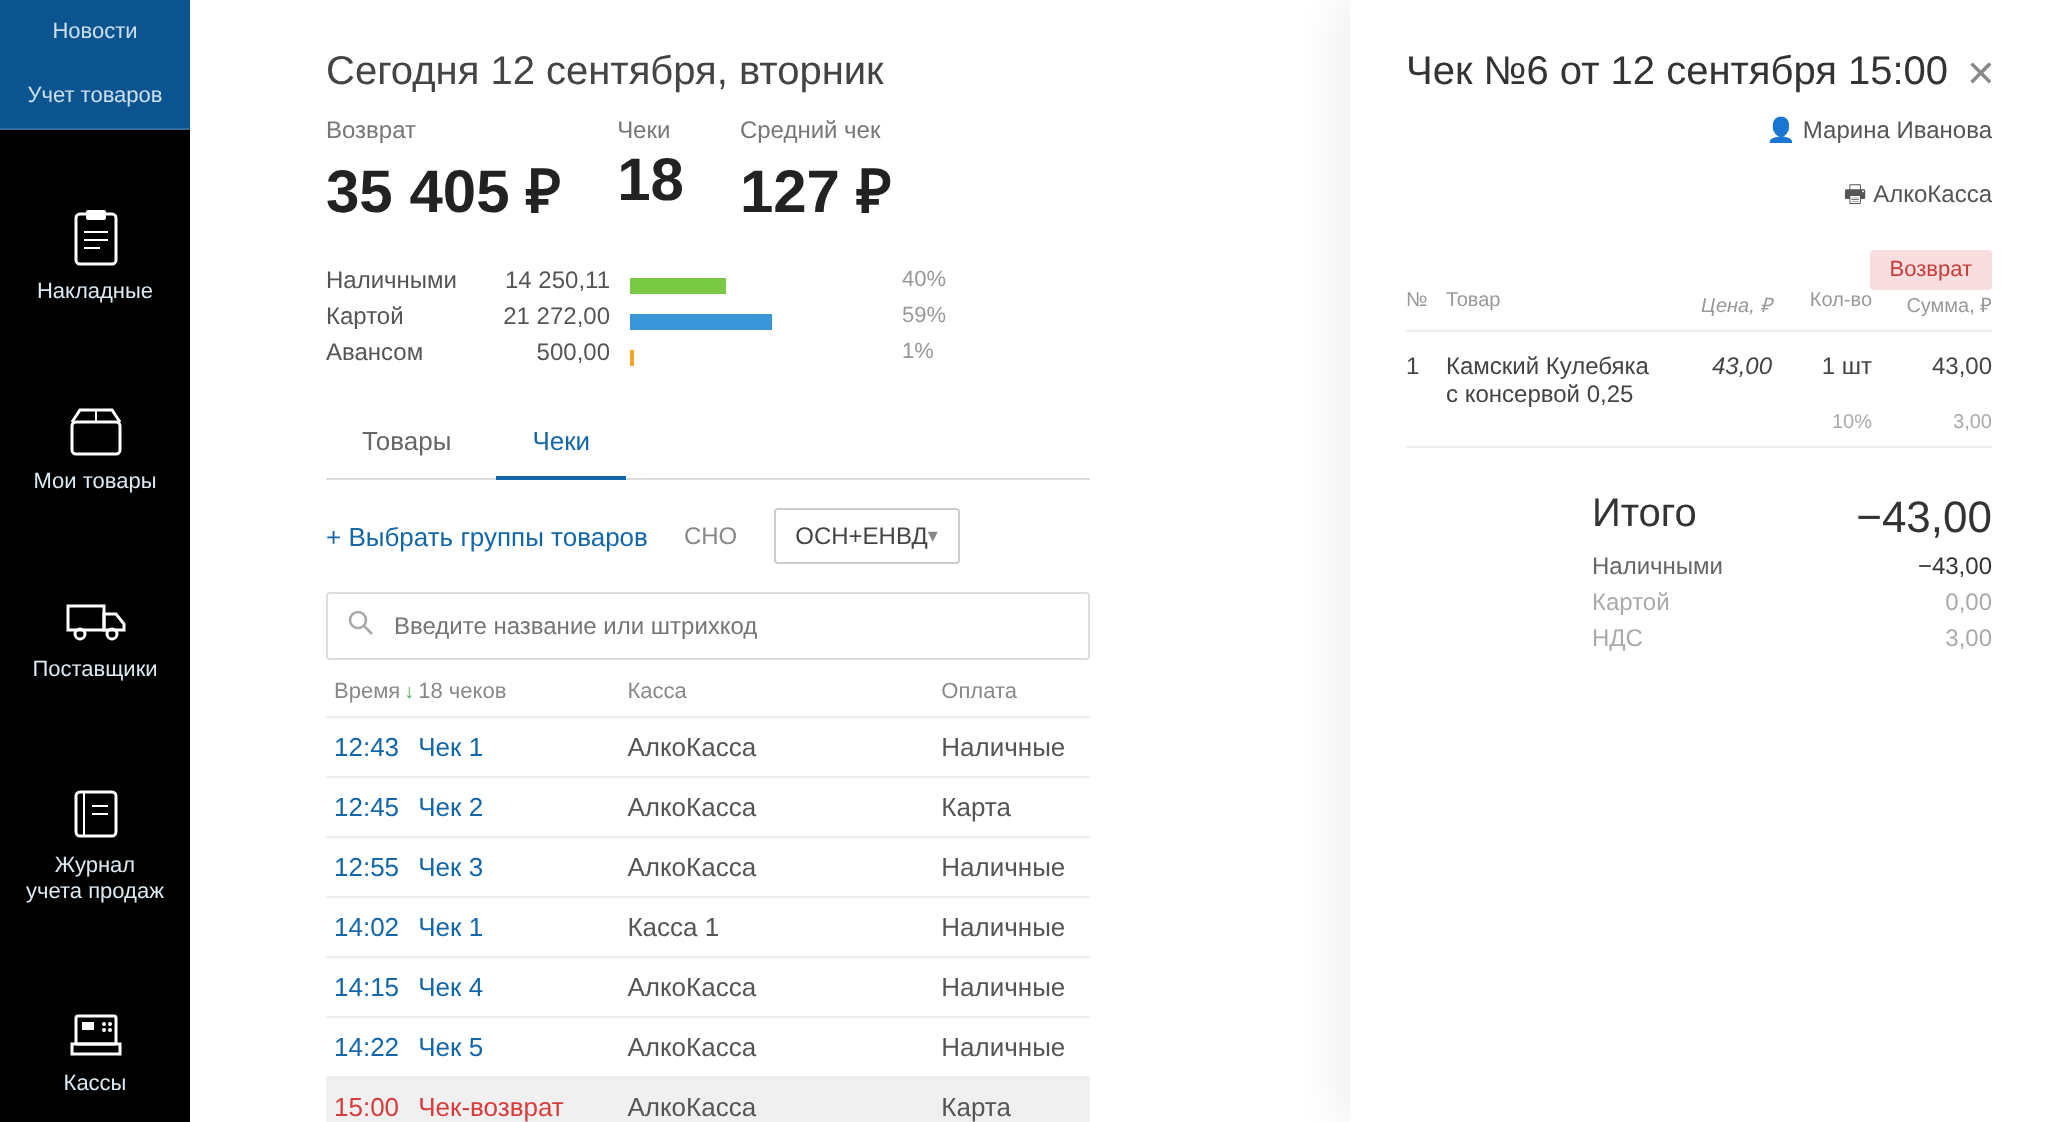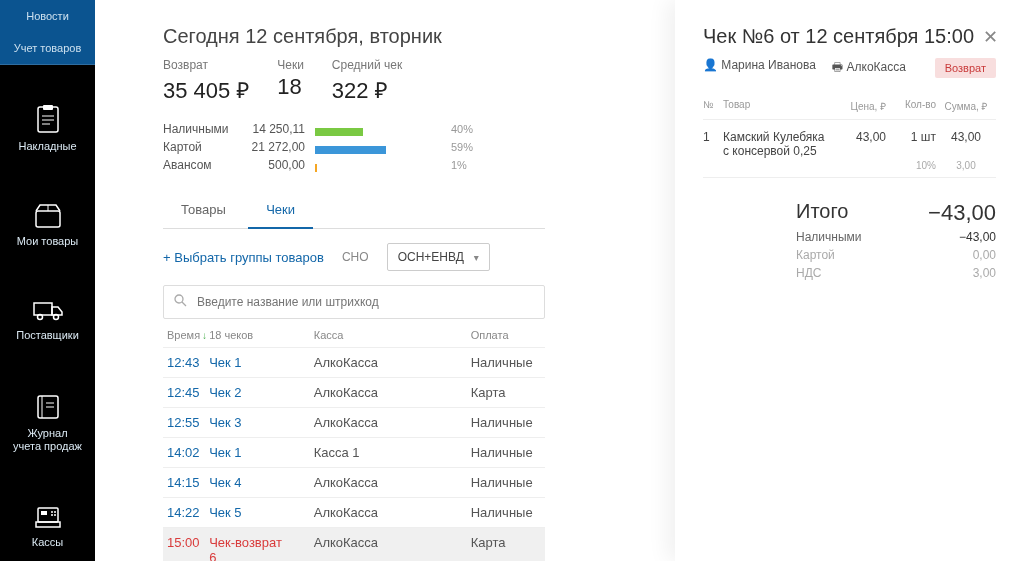--- a/index.html
+++ b/index.html
@@ -10,38 +10,38 @@
 .sidebar-link { padding: 10px 5px; text-align: center; color: #cce0ef; cursor: pointer; }
 .sidebar-item { display: flex; flex-direction: column; align-items: center; padding: 12px 5px; color: #dbe9f3; cursor: pointer; text-align: center; line-height: 1.2; }
 .sidebar-item .icon { margin-bottom: 6px; }
 
 .main { position: absolute; left: 95px; top: 0; right: 0; bottom: 0; background: #fff; }
 
 .dashboard { padding: 25px 30px 0 68px; width: 480px; }
 .date-title { font-size: 20px; font-weight: 300; color: #444; margin-bottom: 10px; }
 .metrics { display: flex; gap: 28px; margin-bottom: 18px; }
 .metric-label { font-size: 12px; color: #777; margin-bottom: 2px; }
-.metric-value { font-size: 22px; font-weight: 400; color: #222; white-space: nowrap; }
+.metric-value { font-size: 30px; font-weight: 700; color: #222; white-space: nowrap; }
 
 .payment-breakdown { font-size: 12px; color: #555; }
 .payment-row { display: flex; align-items: center; margin-bottom: 4px; gap: 10px; }
 .payment-label { width: 72px; }
 .payment-amount { width: 60px; text-align: right; }
 .payment-bar { height: 8px; width: 120px; position: relative; }
 .payment-bar-fill { height: 100%; }
 .payment-pct { color: #999; font-size: 11px; margin-left: 6px; }
 
 .tabs { margin-top: 20px; border-bottom: 1px solid #ddd; }
 .tab { display: inline-block; padding: 10px 18px; font-size: 13px; color: #666; cursor: pointer; }
 .tab.active { color: #1367a9; border-bottom: 2px solid #1367a9; margin-bottom: -1px; }
 
 .controls { display: flex; align-items: center; gap: 18px; padding: 14px 0; }
 .link-btn { color: #1367a9; font-size: 13px; cursor: pointer; }
 .ctrl-label { font-size: 12px; color: #888; }
-.select-box { border: 1px solid #ccc; padding: 6px 10px; font-size: 12px; color: #444; display: inline-flex; align-items: center; gap: 10px; cursor: pointer; border-radius: 2px; }
+.select-box { border: 1px solid #ccc; padding: 6px 10px; font-size: 12px; color: #444; display: inline-flex; align-items: center; cursor: pointer; border-radius: 2px; }
 
 .search-row { border: 1px solid #ddd; padding: 8px 10px; display: flex; align-items: center; gap: 10px; color: #aaa; font-size: 12px; border-radius: 2px; }
 .search-row input { border: none; outline: none; font-size: 12px; flex: 1; color: #444; }
 
 .table-header { display: flex; font-size: 11px; color: #888; padding: 10px 0 6px 0; }
 .col-time { width: 55px; padding-left: 4px; }
 .col-check { width: 100px; }
 .col-kassa { width: 190px; margin-left: 22px; }
 .col-pay { width: 90px; }
 .sort-icon { color: #4caf50; font-size: 10px; margin-left: 2px; }
@@ -52,29 +52,29 @@
 .row .col-check { color: #1367a9; }
 .row .col-kassa { color: #555; }
 .row .col-pay { color: #555; }
 .row.selected { background: #f0f0f0; }
 .row.selected .col-time { color: #d93b3b; }
 .row.selected .col-check { color: #d93b3b; }
 
 .detail-panel { position: absolute; left: 580px; top: 0; right: 0; bottom: 0; background: #fff; padding: 25px 28px; box-shadow: -8px 0 20px rgba(0,0,0,0.06); }
 .detail-title { font-size: 20px; font-weight: 300; color: #333; margin-bottom: 10px; }
 .close-x { position: absolute; top: 26px; right: 26px; color: #888; cursor: pointer; font-size: 18px; }
-.detail-meta { display: flex; gap: 16px; align-items: flex-start; font-size: 12px; color: #555; margin-bottom: 20px; }
+.detail-meta { display: flex; gap: 16px; align-items: flex-end; font-size: 12px; color: #555; margin-bottom: 0; flex-direction: column; }
 .badge-return { background: #f8dede; color: #c93b3b; padding: 4px 10px; font-size: 11px; border-radius: 2px; margin-left: auto; }
 
 .item-header { display: flex; font-size: 10px; color: #999; border-bottom: 1px solid #eee; padding-bottom: 6px; }
 .ic-num { width: 20px; }
 .ic-name { flex: 1; }
-.ic-price { width: 55px; text-align: right; }
+.ic-price { width: 55px; text-align: right; font-style: italic; }
 .ic-qty { width: 50px; text-align: right; }
-.ic-sum { width: 60px; text-align: center; }
+.ic-sum { width: 60px; text-align: right; }
 
 .item-row { display: flex; font-size: 12px; color: #444; padding: 10px 0 2px 0; }
 .item-sub { display: flex; font-size: 10px; color: #aaa; padding-bottom: 6px; border-bottom: 1px solid #eee; }
 
 .totals { margin-top: 20px; font-size: 12px; width: 200px; margin-left: auto; }
 .total-row { display: flex; justify-content: space-between; padding: 2px 0; color: #666; }
 .total-main .label { font-size: 20px; font-weight: 300; color: #333; }
 .total-main .value { font-size: 22px; font-weight: 400; color: #d93b3b; }
 .total-row .value { color: #333; }
 .total-row.muted .value, .total-row.muted .label { color: #aaa; }
@@ -157,21 +157,21 @@
       <div>
         <div class="metric-label">Возврат</div>
         <div class="metric-value">35 405 ₽</div>
       </div>
       <div>
         <div class="metric-label">Чеки</div>
         <div class="metric-value">18</div>
       </div>
       <div>
         <div class="metric-label">Средний чек</div>
-        <div class="metric-value">322 ₽</div>
+        <div class="metric-value">127 ₽</div>
       </div>
     </div>
     <div class="payment-breakdown" id="payments">
         <div class="payment-row">
           <span class="payment-label">Наличными</span>
     <span class="payment-amount">14 250,11</span>
     <span class="payment-bar"><span class="payment-bar-fill" style="width:40%;background:#7ac943;display:inline-block;height:8px;"></span></span>
     <span class="payment-pct">40%</span>
         </div>
         <div class="payment-row">

